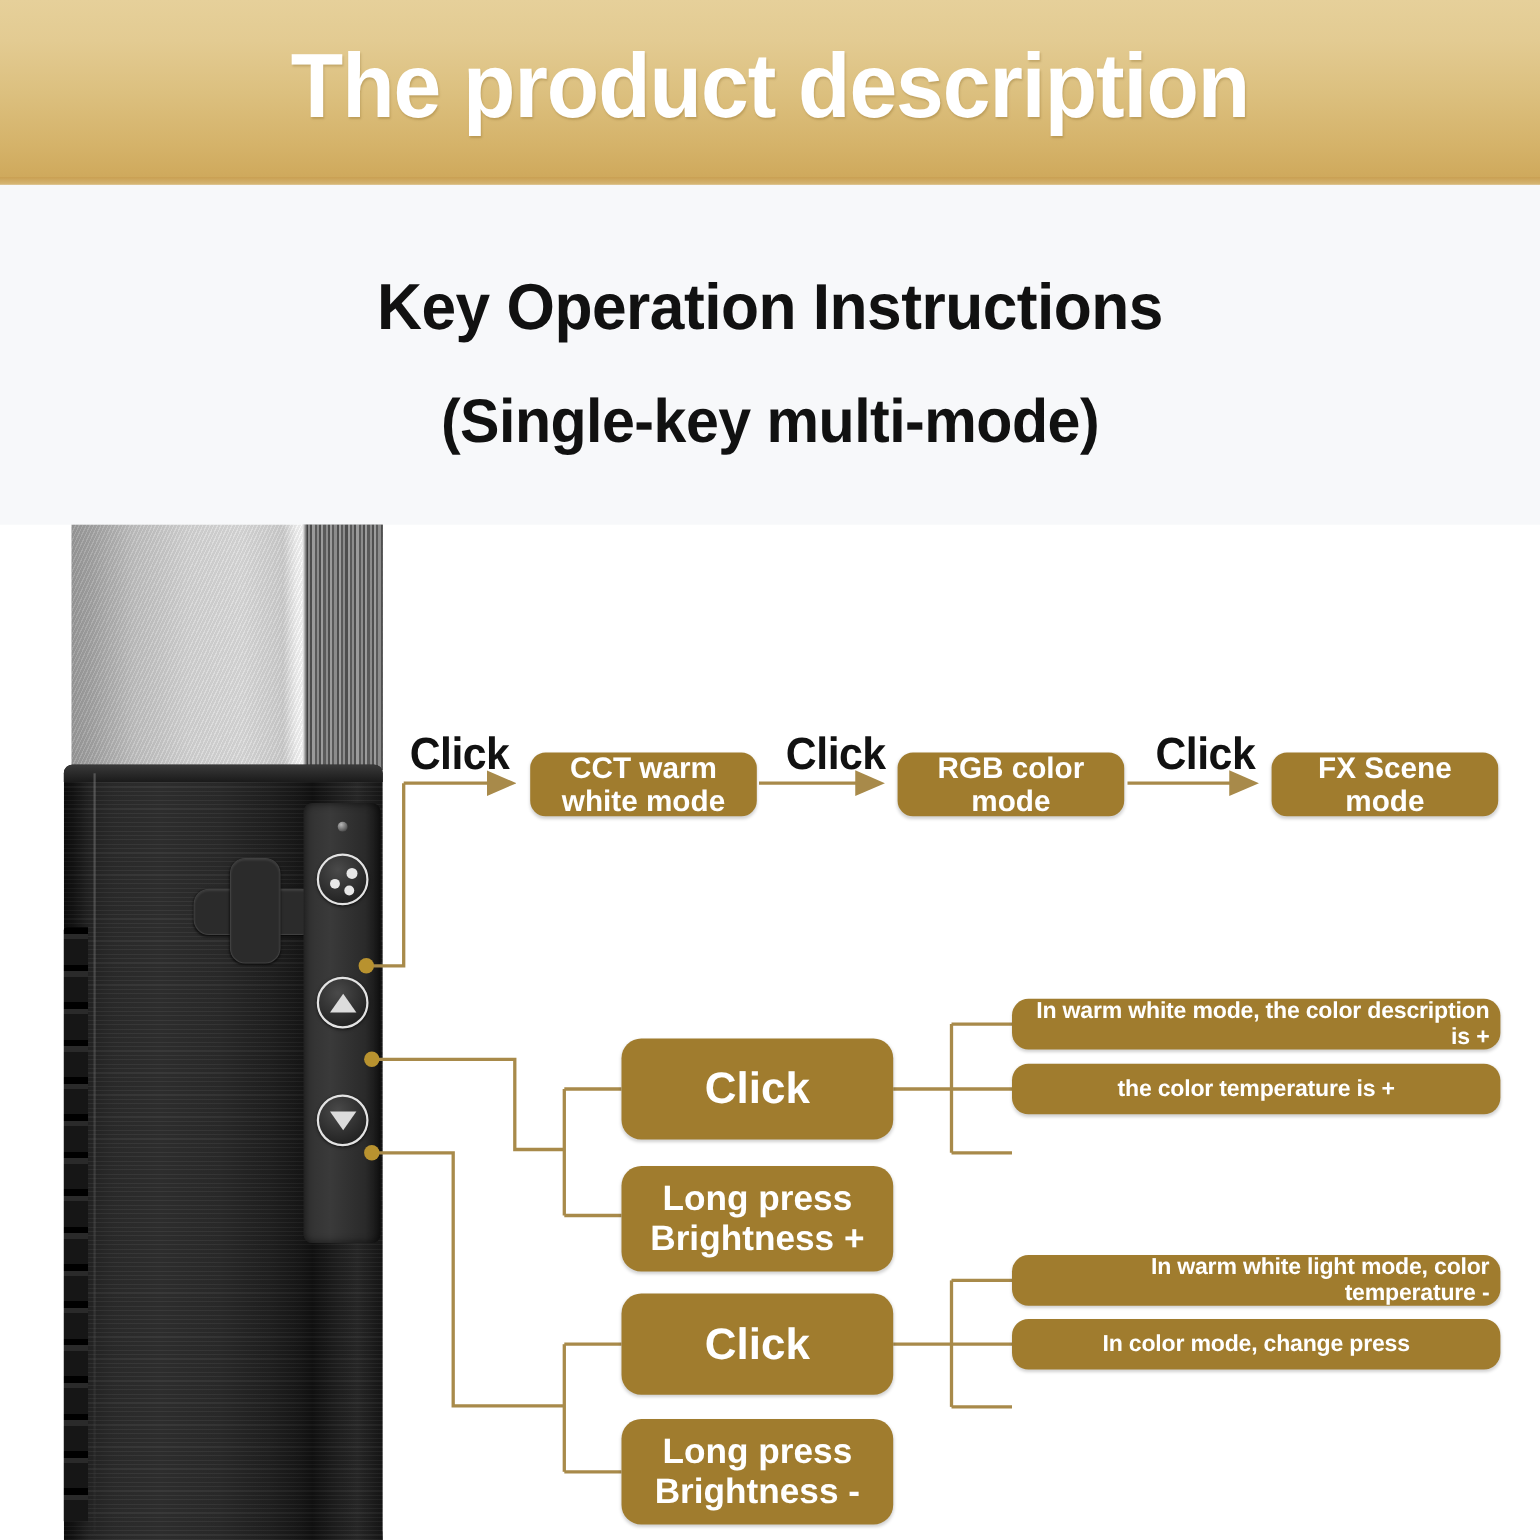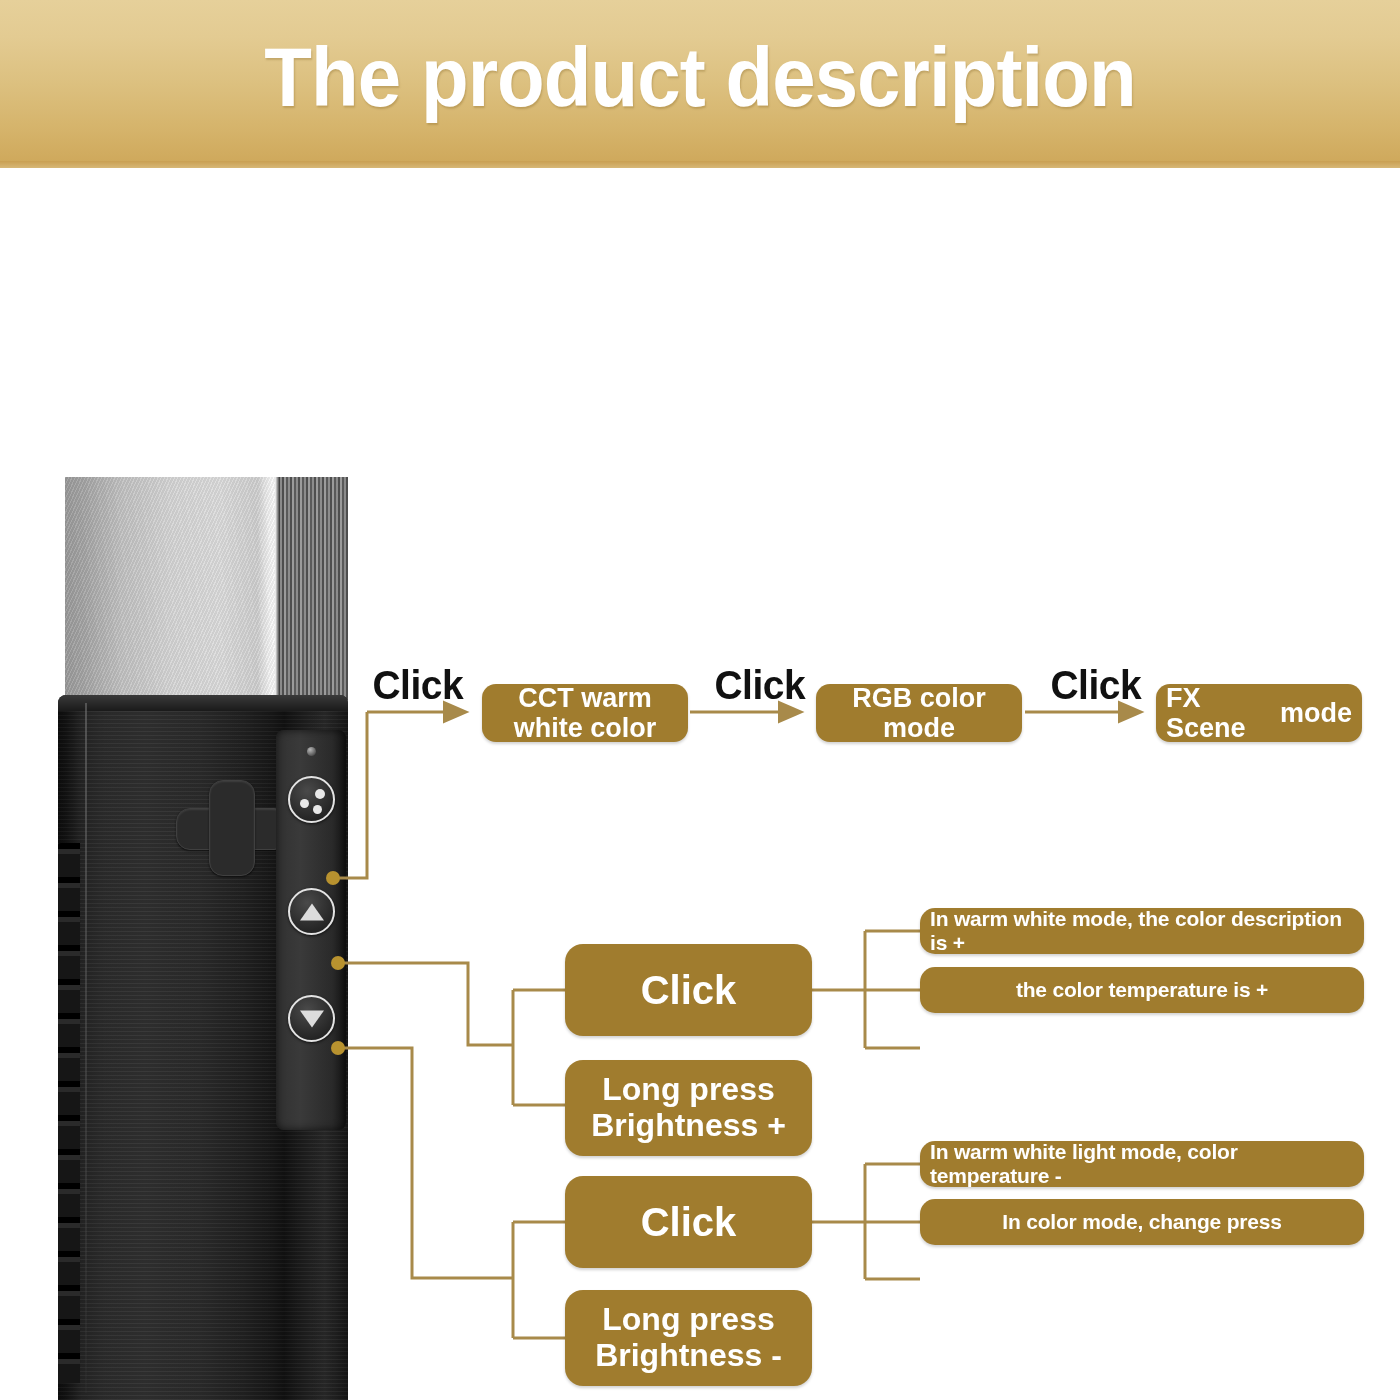--- a/index.html
+++ b/index.html
@@ -152,21 +152,21 @@
   .flow-svg{ position:absolute; left:0; top:0; width:1400px; height:1400px; pointer-events:none; }
 
   .node{
     position:absolute;
     background:#a07c2e;
     border-radius:16px;
     color:#ffffff;
     font-family:"Liberation Sans Narrow","Liberation Sans", sans-serif;
     font-weight:bold;
     display:flex; align-items:center; justify-content:center;
-    text-align:left;
+    text-align:right;
     line-height:1.12;
     box-shadow:0 2px 3px rgba(0,0,0,.18);
     padding:0 10px;
   }
   .node.mode{ font-size:27px; border-radius:14px; }
   .node.big{ font-size:40px; border-radius:18px; }
   .node.press{ font-size:32px; border-radius:18px; }
   .node.detail{ font-size:21px; border-radius:15px; letter-spacing:-0.2px; }
 
   .click-label{
@@ -179,20 +179,24 @@
 </style>
 </head>
 <body>
 
 <div id="page">
 
   <div class="banner">
     <div class="banner-title">The product description</div>
   </div>
 
+  <div class="subtitle-block">
+    <div class="subtitle-line subtitle-1">Key Operation Instructions</div>
+    <div class="subtitle-line subtitle-2">(Single-key multi-mode)</div>
+  </div>
 
   <div class="product">
     <div class="led-head">
       <div class="led-fins"></div>
     </div>
     <div class="head-shadow"></div>
 
     <div class="grip">
       <div class="grip-top-bevel"></div>
       <div class="grip-notches"></div>
@@ -265,27 +269,27 @@
       <circle cx="338" cy="1048" r="7"></circle>
     </g>
   </svg>
 
   <div class="click-label" style="left:370px; top:662px;">Click</div>
   <div class="click-label" style="left:712px; top:662px;">Click</div>
   <div class="click-label" style="left:1048px; top:662px;">Click</div>
 
   <div class="node mode" style="left:482px; top:684px; width:206px; height:58px; flex-direction:column;">
     <span>CCT warm</span>
-    <span>white color</span>
+    <span>white mode</span>
   </div>
   <div class="node mode" style="left:816px; top:684px; width:206px; height:58px; flex-direction:column;">
     <span>RGB color</span>
     <span>mode</span>
   </div>
-  <div class="node mode" style="left:1156px; top:684px; width:206px; height:58px; flex-direction:row;">
+  <div class="node mode" style="left:1156px; top:684px; width:206px; height:58px; flex-direction:column;">
     <span>FX Scene</span>
     <span>mode</span>
   </div>
 
   <div class="node big" style="left:565px; top:944px; width:247px; height:92px;">Click</div>
 
   <div class="node press" style="left:565px; top:1060px; width:247px; height:96px; flex-direction:column;">
     <span>Long press</span>
     <span>Brightness +</span>
   </div>

